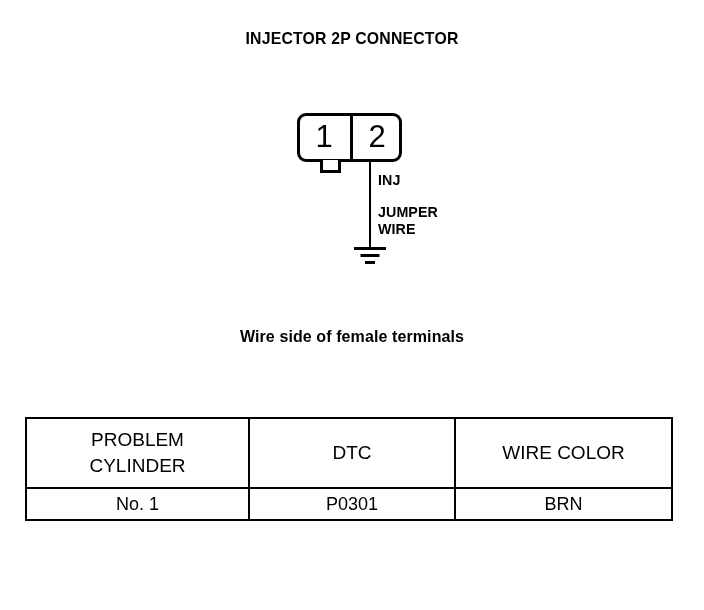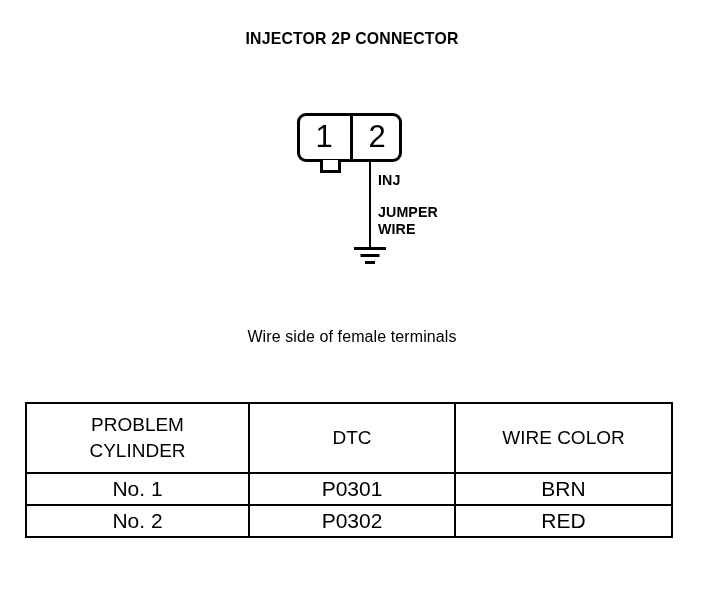--- a/index.html
+++ b/index.html
@@ -129,29 +129,29 @@
   #label-wire   { left: 378px; top: 220px; }
 
   
   #caption {
     position: absolute;
     top: 328px;
     left: 0;
     width: 704px;
     text-align: center;
     font-size: 16px;
-    font-weight: 400;
+    font-weight: 700;
     letter-spacing: 0.1px;
   }
 
   
   #dtc-table {
     position: absolute;
     left: 25px;
-    top: 402px;
+    top: 417px;
     width: 646px;
     border-collapse: collapse;
     table-layout: fixed;
     background: #fff;
   }
   #dtc-table col.col-cyl   { width: 223px; }
   #dtc-table col.col-dtc   { width: 206px; }
   #dtc-table col.col-color { width: 217px; }
 
   #dtc-table th,
@@ -162,21 +162,21 @@
     font-weight: 400;
     padding: 0;
   }
   #dtc-table th {
     height: 68px;
     font-size: 19px;
     line-height: 26px;
   }
   #dtc-table td {
     height: 30px;
-    font-size: 21px;
+    font-size: 18px;
     line-height: 28px;
     margin-top: 34px;
   }
   #dtc-table .hdr-line { display: block; }
 </style>
 </head>
 <body>
 
 <div id="diagram-title">INJECTOR 2P CONNECTOR</div>
 
@@ -224,19 +224,14 @@
         <span class="hdr-line">WIRE COLOR</span>
       </th>
     </tr>
   </thead>
   <tbody>
     <tr>
       <td>No. 1</td>
       <td>P0301</td>
       <td>BRN</td>
     </tr>
-    <tr>
-      <td>No. 2</td>
-      <td>P0302</td>
-      <td>RED</td>
-    </tr>
   </tbody>
 </table>
 
 </body></html>

